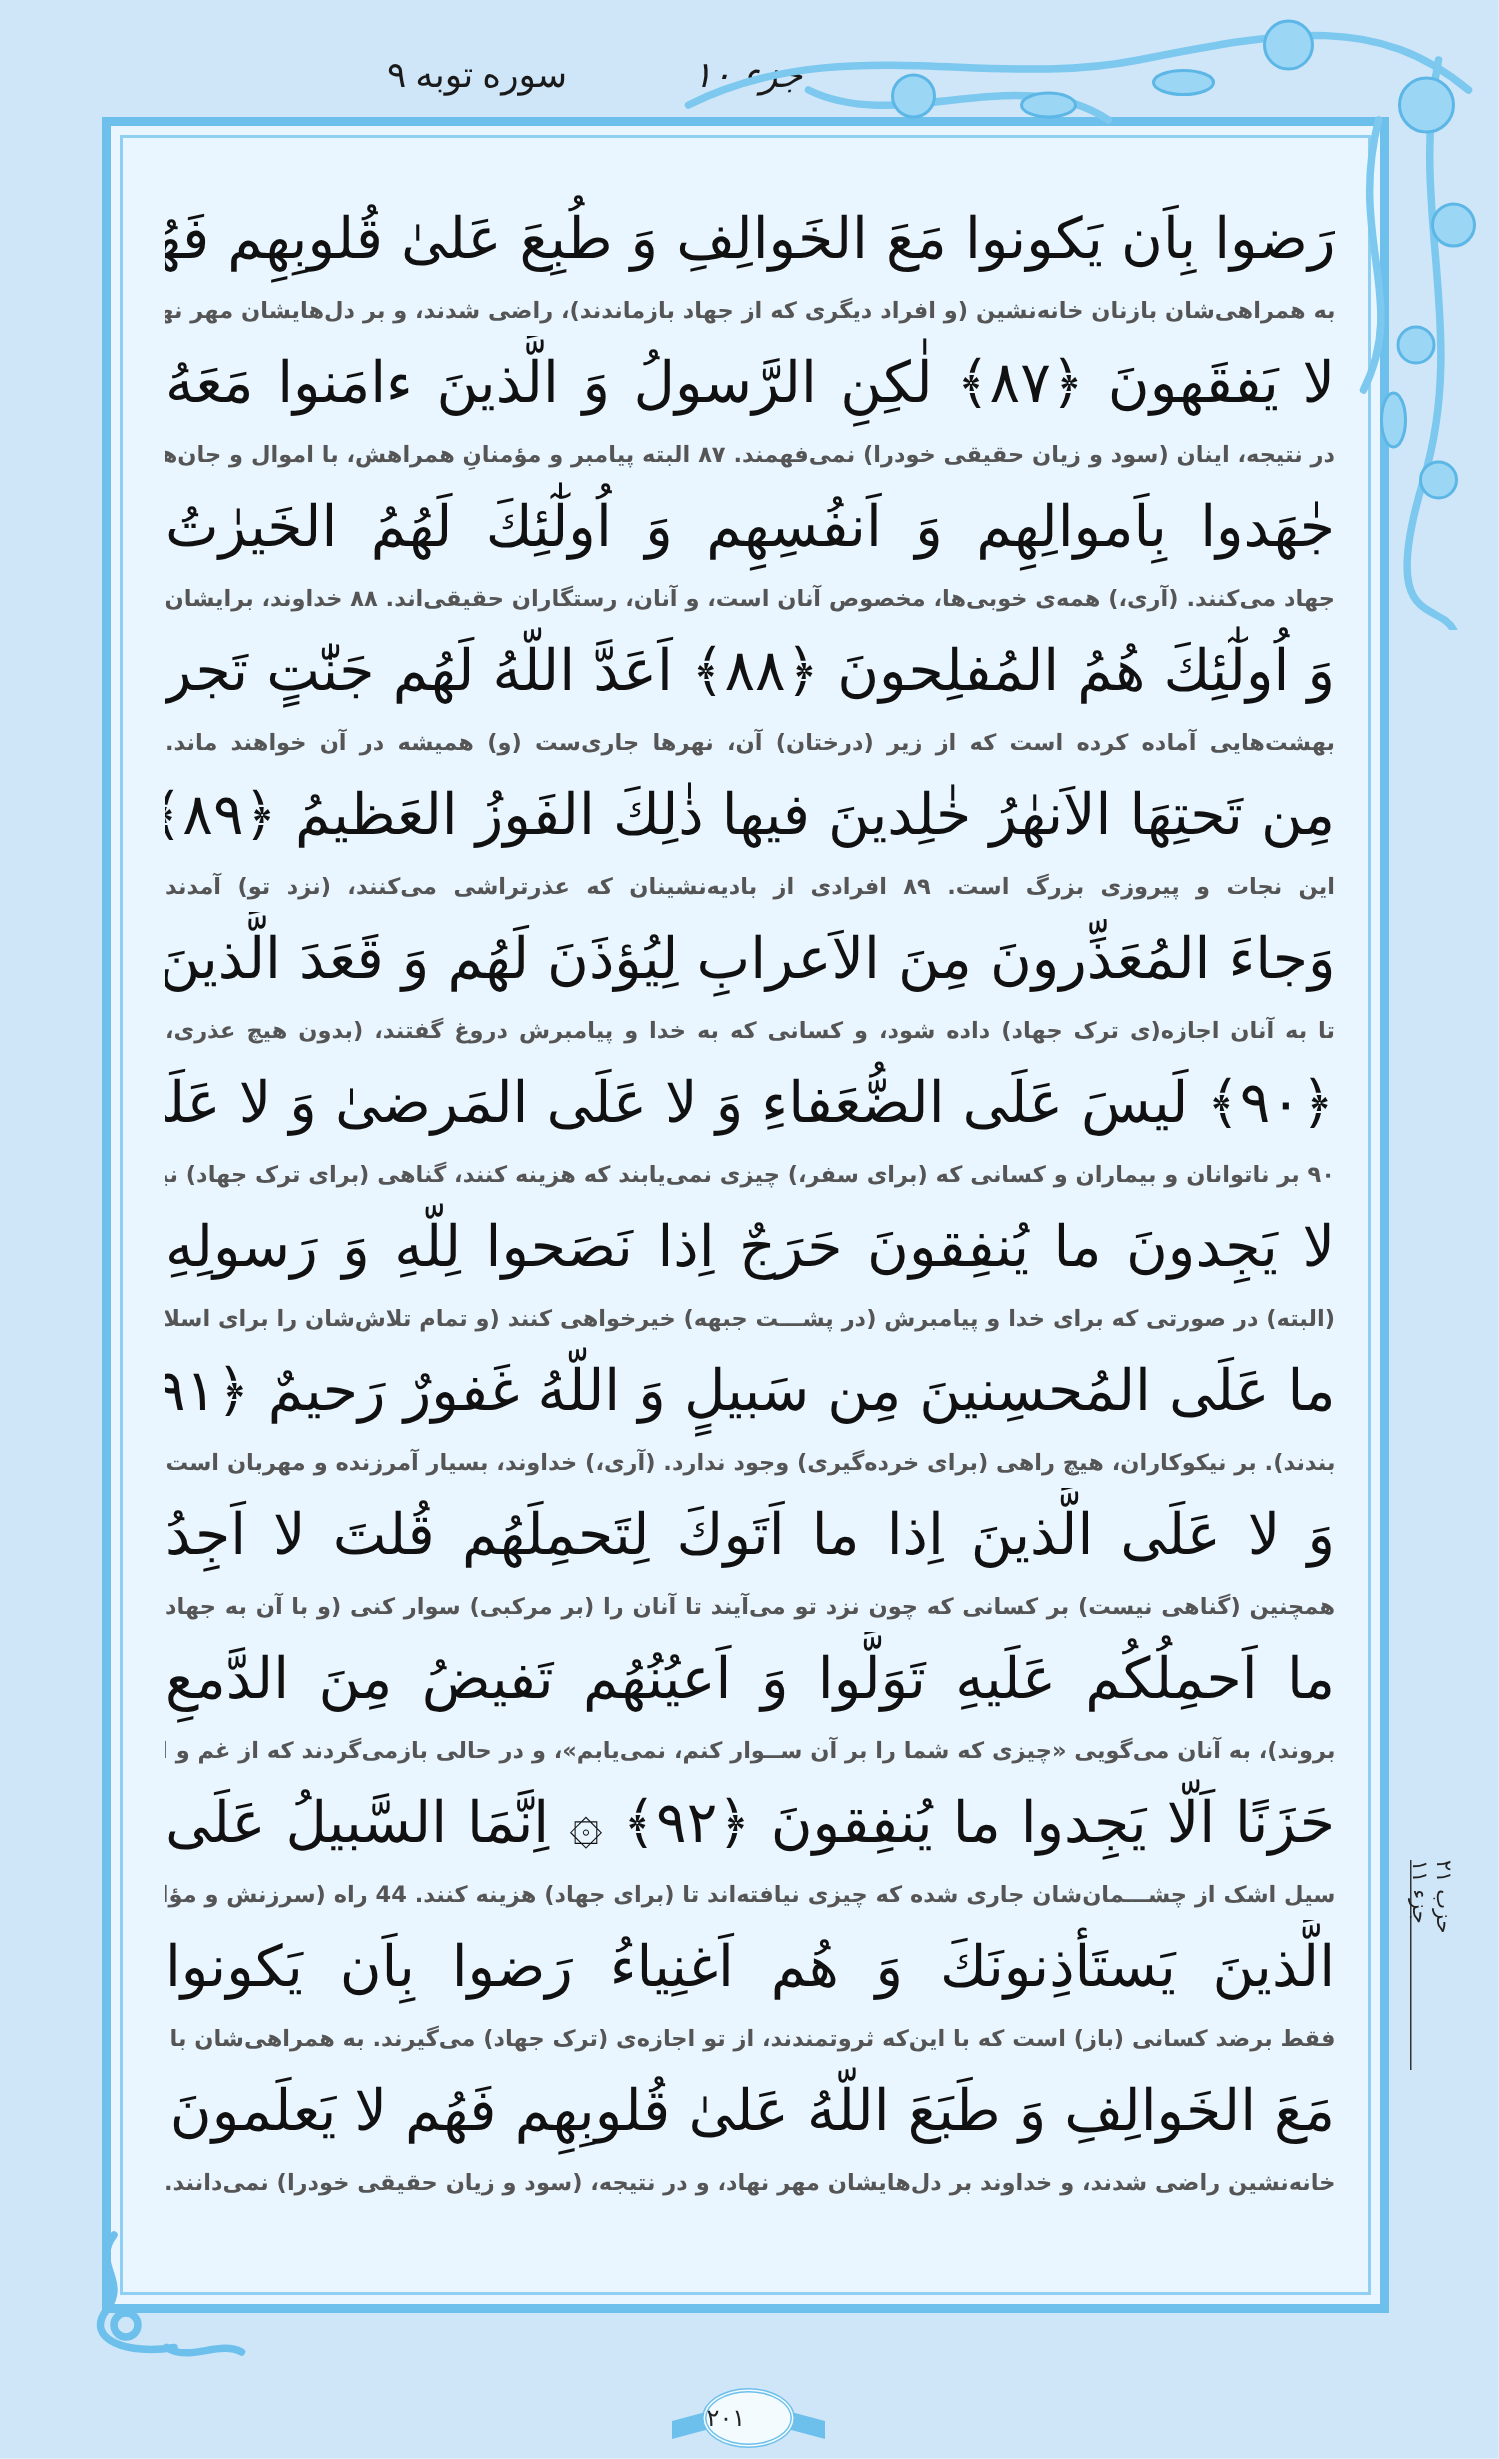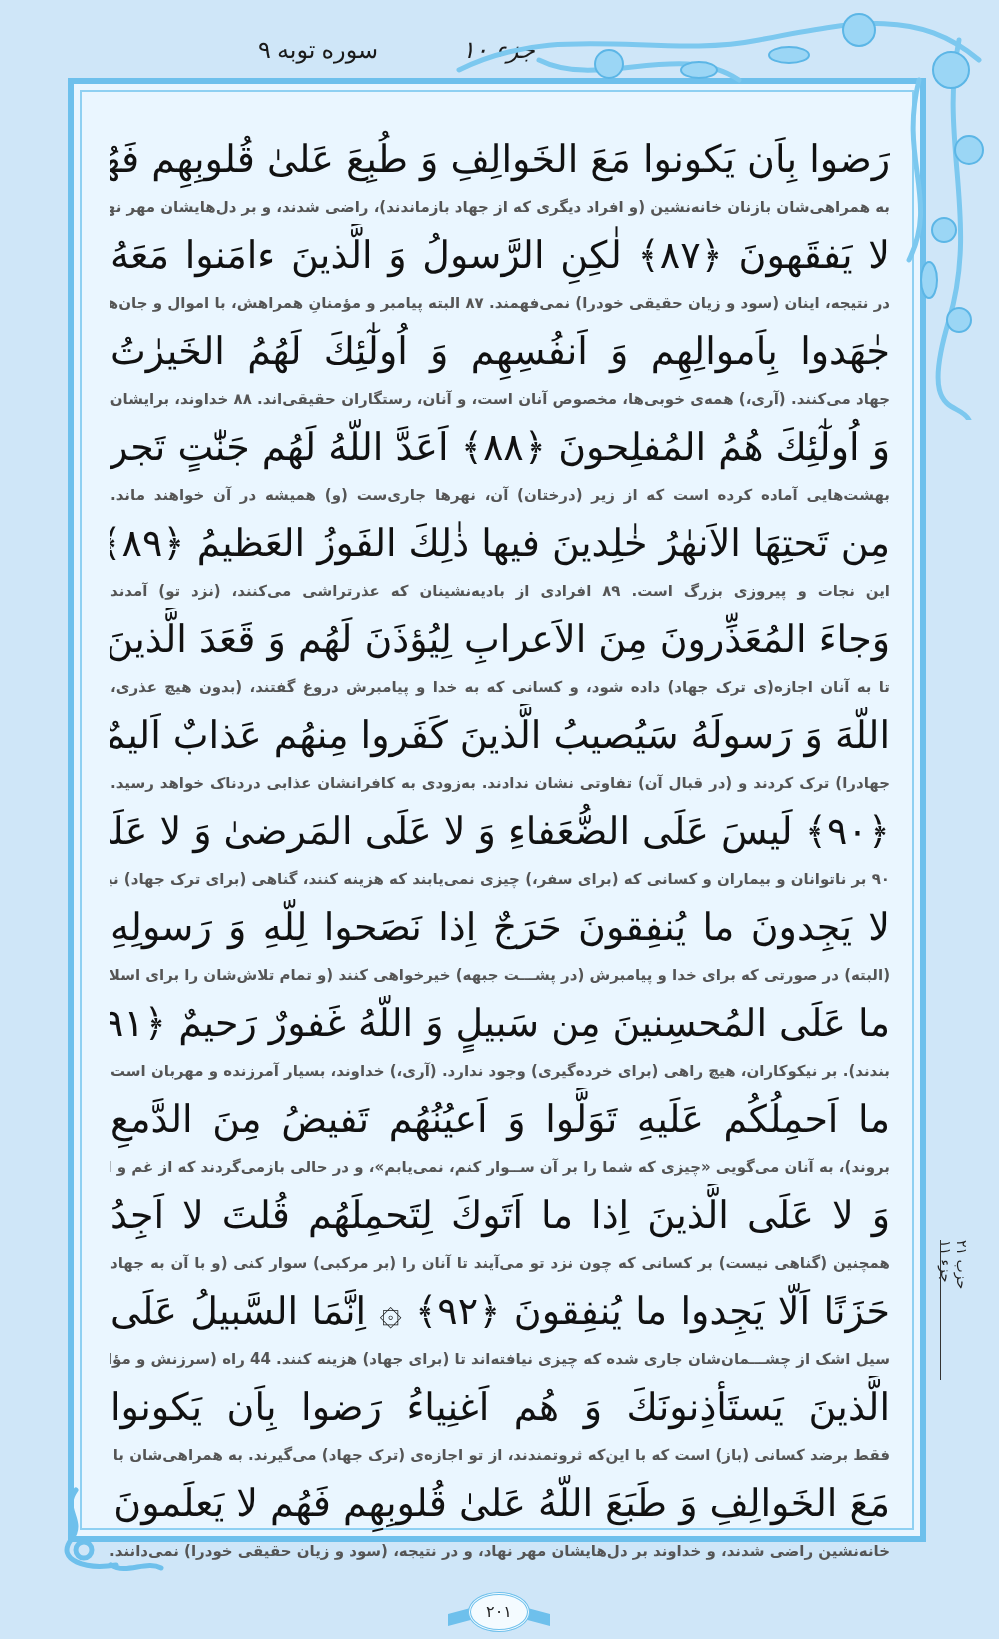--- a/index.html
+++ b/index.html
@@ -56,21 +56,21 @@
   .side-hizb {
     position: absolute; left: 940px; top: 1240px; width: 30px; height: 140px;
     border-left: 1px solid #333;
     writing-mode: vertical-rl; font-family: "DejaVu Serif", serif;
     font-size: 14px; color: #222; padding-left: 6px;
     display: flex; flex-direction: column; justify-content: space-around;
   }
   .page-number {
     position: absolute; left: 468px; top: 1592px; width: 62px; height: 40px;
     border-radius: 50%; border: 3px double #6ec0ec; background: #f4fbff;
-    font-family: "DejaVu Sans", sans-serif; font-size: 16px; text-align: center;
+    font-family: "DejaVu Sans", sans-serif; font-size: 16px; text-align: left;
     line-height: 34px; color: #222;
   }
   .ribbon { position: absolute; top: 1610px; width: 30px; height: 12px; background: #6ec0ec; }
   .ribbon.l { left: 448px; transform: skewY(-15deg); }
   .ribbon.r { left: 520px; transform: skewY(15deg); }
   .corner-decor { position: absolute; left: 56px; top: 1480px; width: 110px; height: 100px; }
 </style>
 </head>
 <body>
 
@@ -122,42 +122,38 @@
   </div>
   <div class="row">
     <div class="ayah-line">مِن تَحتِهَا الاَنهٰرُ خٰلِدينَ فيها ذٰلِكَ الفَوزُ العَظيمُ ﴿٨٩﴾</div>
     <div class="trans-line">این نجات و پیروزی بزرگ است. ۸۹    افرادی از بادیه‌نشینان         که عذرتراشی می‌کنند،        (نزد تو) آمدند</div>
   </div>
   <div class="row">
     <div class="ayah-line">وَجاءَ المُعَذِّرونَ مِنَ الاَعرابِ لِيُؤذَنَ لَهُم وَ قَعَدَ الَّذينَ كَذَبُوا</div>
     <div class="trans-line">تا به آنان اجازه(ی ترک جهاد) داده شود،     و کسانی که به خدا و پیامبرش دروغ گفتند،       (بدون هیچ عذری،</div>
   </div>
   <div class="row">
-    <div class="ayah-line">اللّهَ وَ رَسولَهُ سَيُصيبُ الَّذينَ كَفَروا مِنهُم عَذابٌ اَليمٌ</div>
-    <div class="trans-line">جهادرا) ترک کردند  و  (در قبال آن) تفاوتی نشان ندادند.    به‌زودی به کافرانشان عذابی دردناک خواهد رسید.</div>
-  </div>
-  <div class="row">
     <div class="ayah-line">﴿٩٠﴾ لَيسَ عَلَى الضُّعَفاءِ وَ لا عَلَى المَرضىٰ وَ لا عَلَى الَّذينَ</div>
     <div class="trans-line">۹۰   بر ناتوانان و بیماران و کسانی که (برای سفر،) چیزی نمی‌یابند که هزینه کنند، گناهی (برای ترک جهاد) نیست؛</div>
   </div>
   <div class="row">
     <div class="ayah-line">لا يَجِدونَ ما يُنفِقونَ حَرَجٌ اِذا نَصَحوا لِلّهِ وَ رَسولِهِ</div>
     <div class="trans-line">(البته) در صورتی که برای خدا و پیامبرش (در پشـــت جبهه) خیرخواهی کنند (و تمام تلاش‌شان را برای اسلام به کار</div>
   </div>
   <div class="row">
     <div class="ayah-line">ما عَلَى المُحسِنينَ مِن سَبيلٍ وَ اللّهُ غَفورٌ رَحيمٌ ﴿٩١﴾</div>
     <div class="trans-line">بندند). بر نیکوکاران، هیچ راهی (برای خرده‌گیری) وجود ندارد. (آری،) خداوند، بسیار آمرزنده و مهربان است. ۹۱</div>
   </div>
   <div class="row">
+    <div class="ayah-line">وَ لا عَلَى الَّذينَ اِذا ما اَتَوكَ لِتَحمِلَهُم قُلتَ لا اَجِدُ</div>
+    <div class="trans-line">همچنین (گناهی نیست)        بر کسانی که چون نزد تو می‌آیند    تا  آنان را (بر مرکبی) سوار کنی (و با آن به جهاد</div>
+  </div>
+  <div class="row">
     <div class="ayah-line">ما اَحمِلُكُم عَلَيهِ تَوَلَّوا وَ اَعيُنُهُم تَفيضُ مِنَ الدَّمعِ</div>
     <div class="trans-line">بروند)، به آنان می‌گویی «چیزی که شما را بر آن ســوار کنم، نمی‌یابم»، و در حالی بازمی‌گردند که از غم و اندوه،</div>
-  </div>
-  <div class="row">
-    <div class="ayah-line">وَ لا عَلَى الَّذينَ اِذا ما اَتَوكَ لِتَحمِلَهُم قُلتَ لا اَجِدُ</div>
-    <div class="trans-line">همچنین (گناهی نیست)        بر کسانی که چون نزد تو می‌آیند    تا  آنان را (بر مرکبی) سوار کنی (و با آن به جهاد</div>
   </div>
   <div class="row">
     <div class="ayah-line">حَزَنًا اَلّا يَجِدوا ما يُنفِقونَ ﴿٩٢﴾ ۞ اِنَّمَا السَّبيلُ عَلَى</div>
     <div class="trans-line">سیل اشک از چشـــمان‌شان جاری شده که چیزی نیافته‌اند تا (برای جهاد) هزینه کنند. 44 راه (سرزنش و مؤاخذه)،</div>
   </div>
   <div class="row">
     <div class="ayah-line">الَّذينَ يَستَأذِنونَكَ وَ هُم اَغنِياءُ رَضوا بِاَن يَكونوا</div>
     <div class="trans-line">فقط برضد کسانی (باز) است که با این‌که ثروتمندند، از تو اجازه‌ی (ترک جهاد) می‌گیرند. به همراهی‌شان با  زنان</div>
   </div>
   <div class="row">

